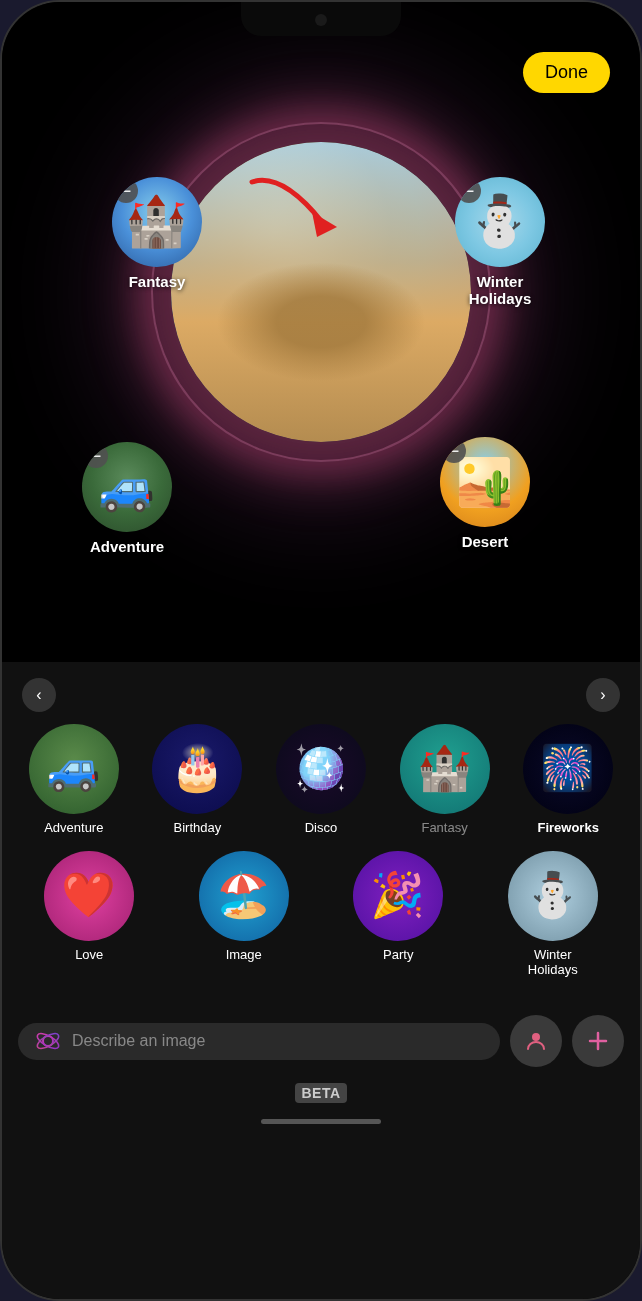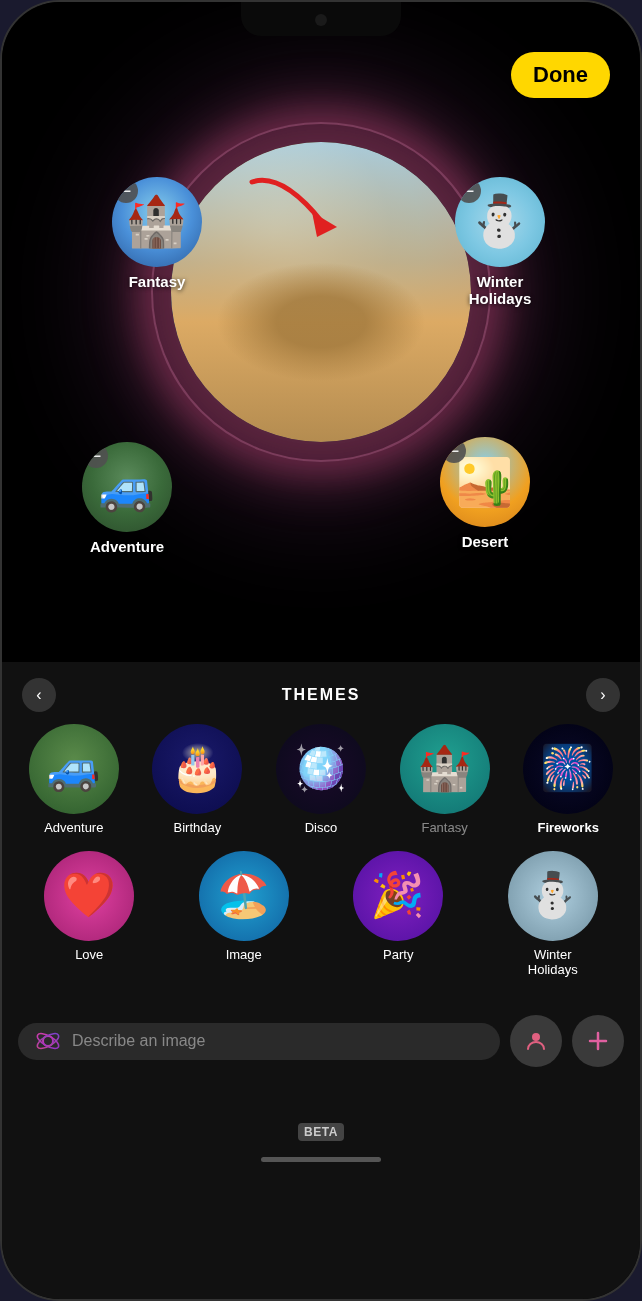--- a/index.html
+++ b/index.html
@@ -78,22 +78,22 @@
       border-radius: 2px;
     }
 
     
     .done-button {
       position: absolute;
       top: 50px;
       right: 30px;
       background: #FFD700;
       color: #000;
-      font-weight: 700;
-      font-size: 22px;
+      font-weight: 400;
+      font-size: 18px;
       padding: 10px 22px;
       border-radius: 30px;
       z-index: 10;
       cursor: pointer;
       border: none;
     }
 
     
     .canvas-area {
       position: absolute;
@@ -416,26 +416,25 @@
     .beta-notice {
       display: flex;
       align-items: center;
       justify-content: center;
       padding: 4px 16px 10px;
       gap: 8px;
     }
     .beta-badge {
       background: #444;
       color: #ccc;
-      font-size: 12px;
+      font-size: 14px;
       font-weight: 700;
       padding: 2px 6px;
       border-radius: 4px;
       letter-spacing: 0.5px;
-      margin-top: 40px;
     }
     .beta-text {
       color: #888;
       font-size: 12px;
     }
 
     
     .home-indicator {
       width: 120px;
       height: 5px;
@@ -513,21 +512,20 @@
       </div>
       <span class="theme-label">Desert</span>
     </div>
   </div>
 
   <div class="bottom-panel" style="top: 660px;">
 
     <div class="themes-section">
       <div class="themes-header">
         <div class="nav-arrow">‹</div>
-        <div class="themes-title">THEMES</div>
         <div class="nav-arrow">›</div>
       </div>
 
       <div class="theme-row">
         <div class="theme-item">
           <div class="theme-item-circle theme-adventure"></div>
           <span class="theme-item-label">Adventure</span>
         </div>
         <div class="theme-item">
           <div class="theme-item-circle theme-birthday"></div>

